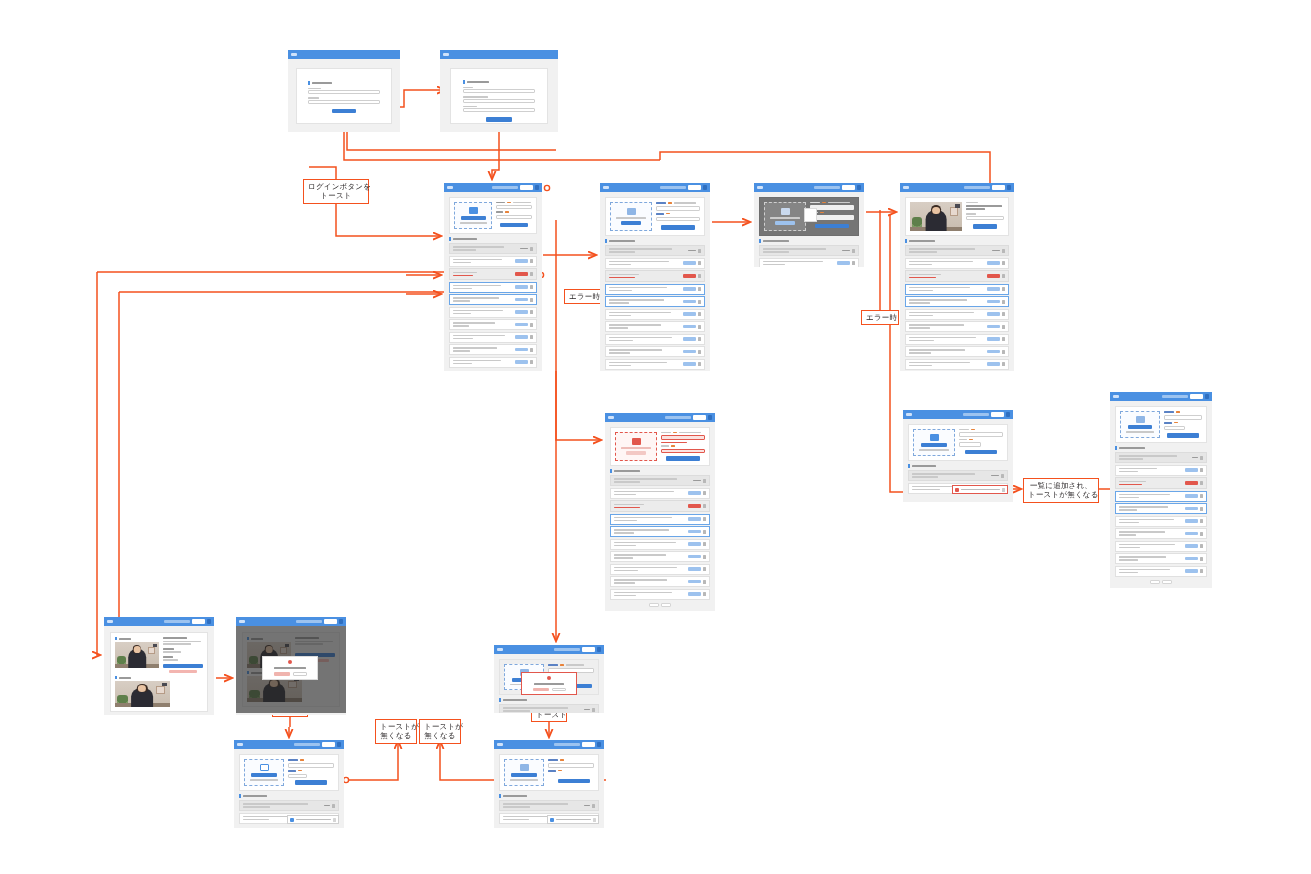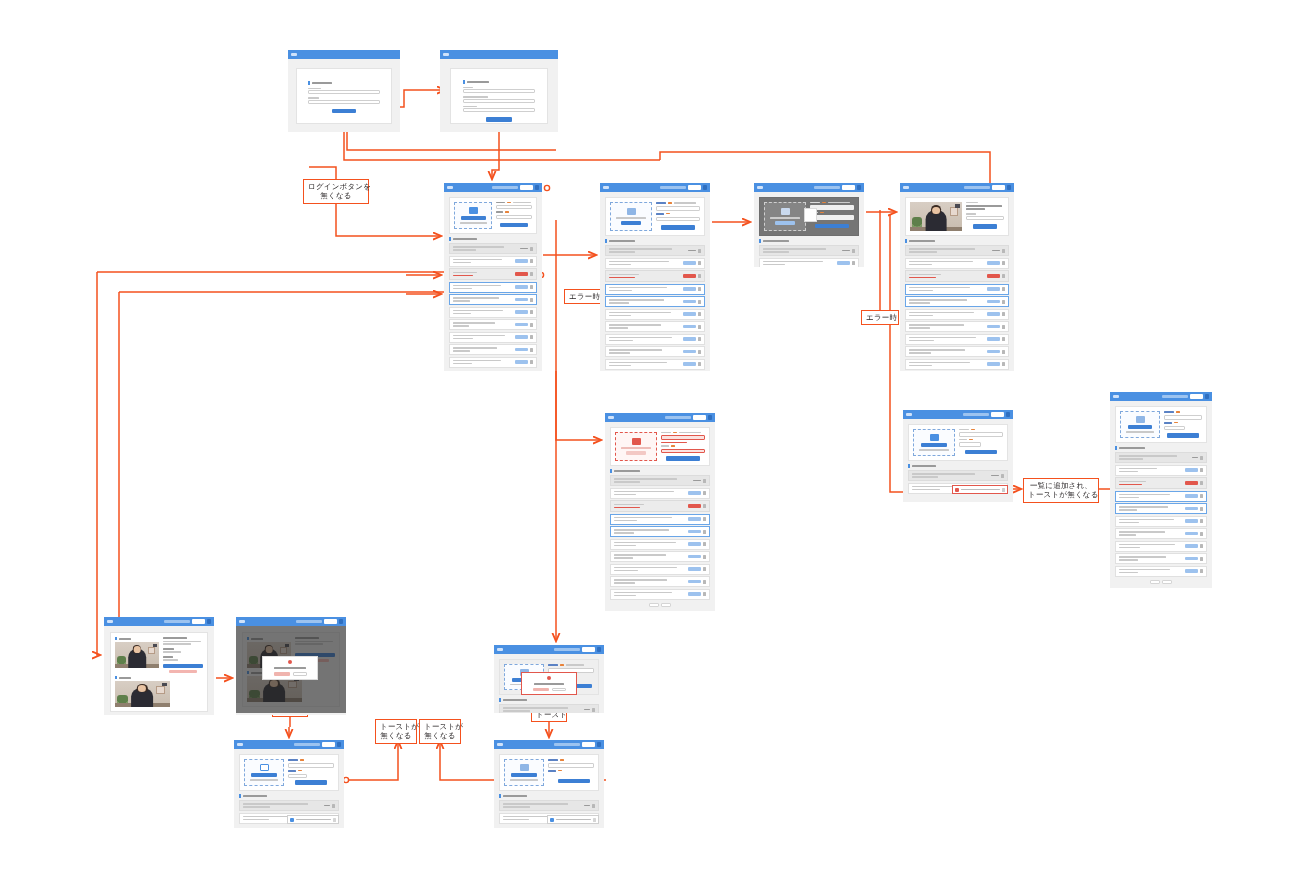--- a/index.html
+++ b/index.html
@@ -190,21 +190,21 @@
       <circle cx="119" cy="630" r="2.6"></circle>
       <circle cx="186" cy="676" r="2.6"></circle>
       <circle cx="290" cy="700" r="2.6"></circle>
       <circle cx="549" cy="700" r="2.6"></circle>
       <circle cx="346" cy="780" r="2.6"></circle>
       <circle cx="498" cy="780" r="2.6"></circle>
     </g>
   </svg>
 
   <div class="note" style="left:303px;top:179px;width:66px;">ログインボタンを
-無くなる</div>
+トースト</div>
   <div class="note" style="left:564px;top:289px;width:38px;">エラー時</div>
   <div class="note" style="left:861px;top:310px;width:38px;">エラー時</div>
   <div class="note" style="left:1023px;top:478px;width:76px;">一覧に追加され、
 トーストが無くなる</div>
   <div class="note" style="left:272px;top:702px;width:36px;">トースト</div>
   <div class="note" style="left:531px;top:707px;width:36px;">トースト</div>
   <div class="note" style="left:375px;top:719px;width:42px;">トーストが
 無くなる</div>
   <div class="note" style="left:419px;top:719px;width:42px;">トーストが
 無くなる</div>

